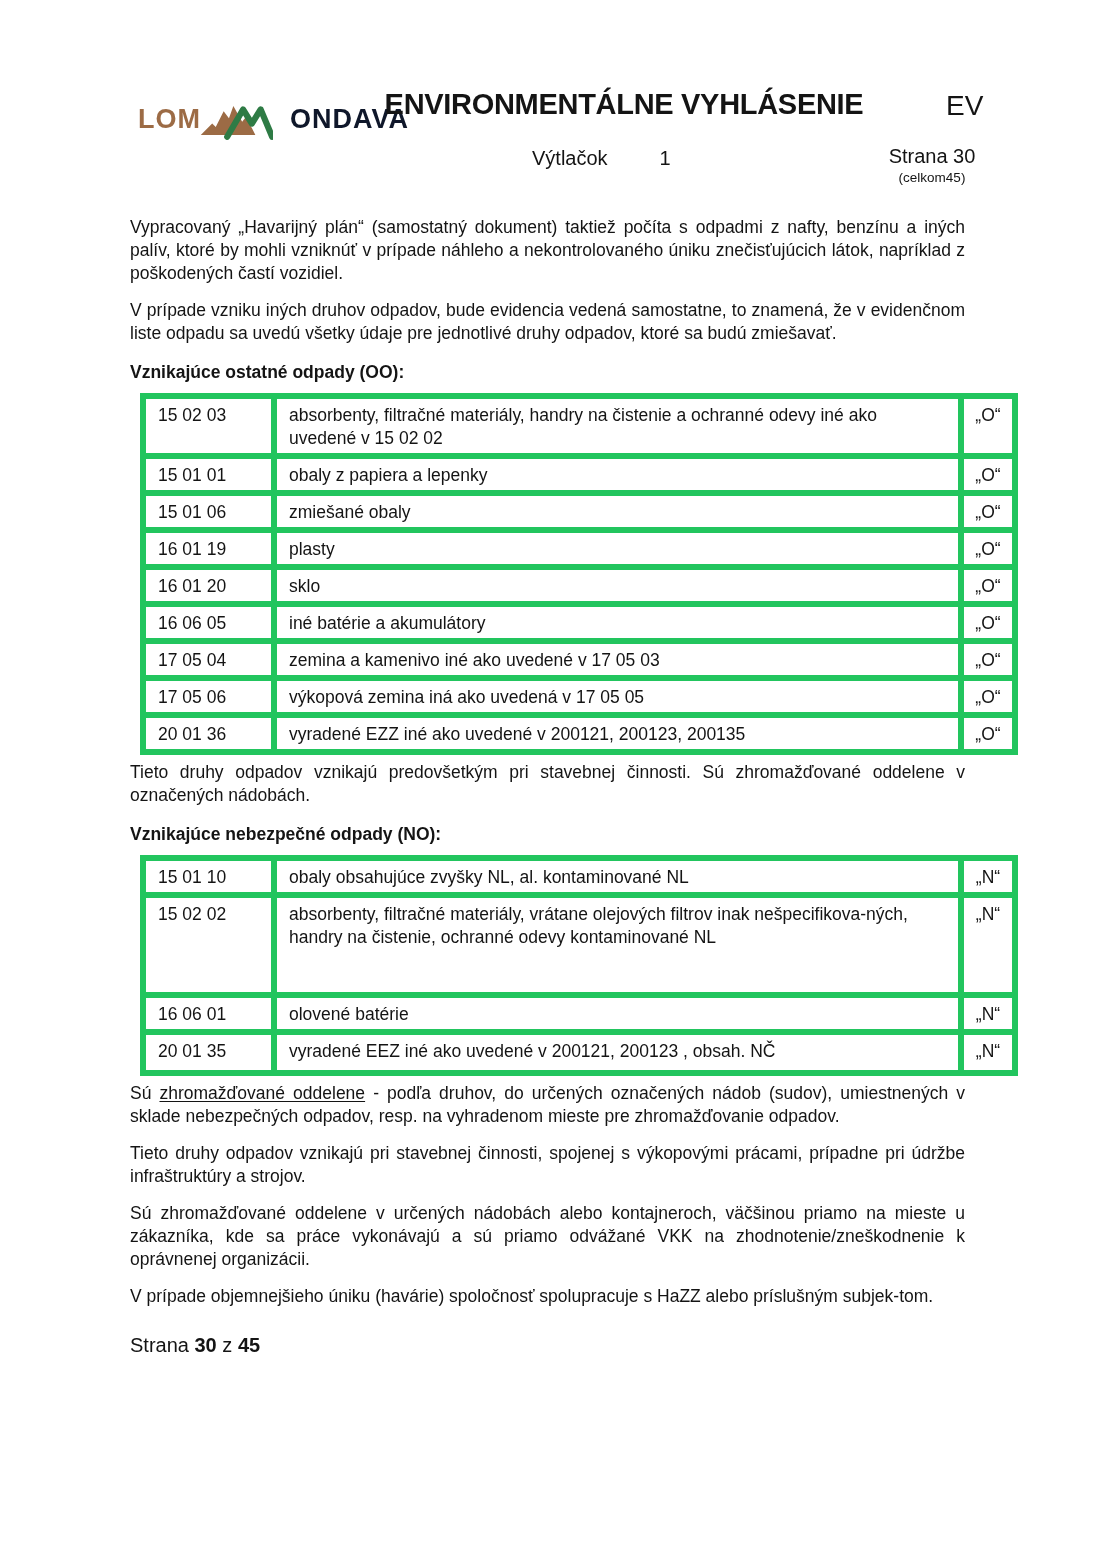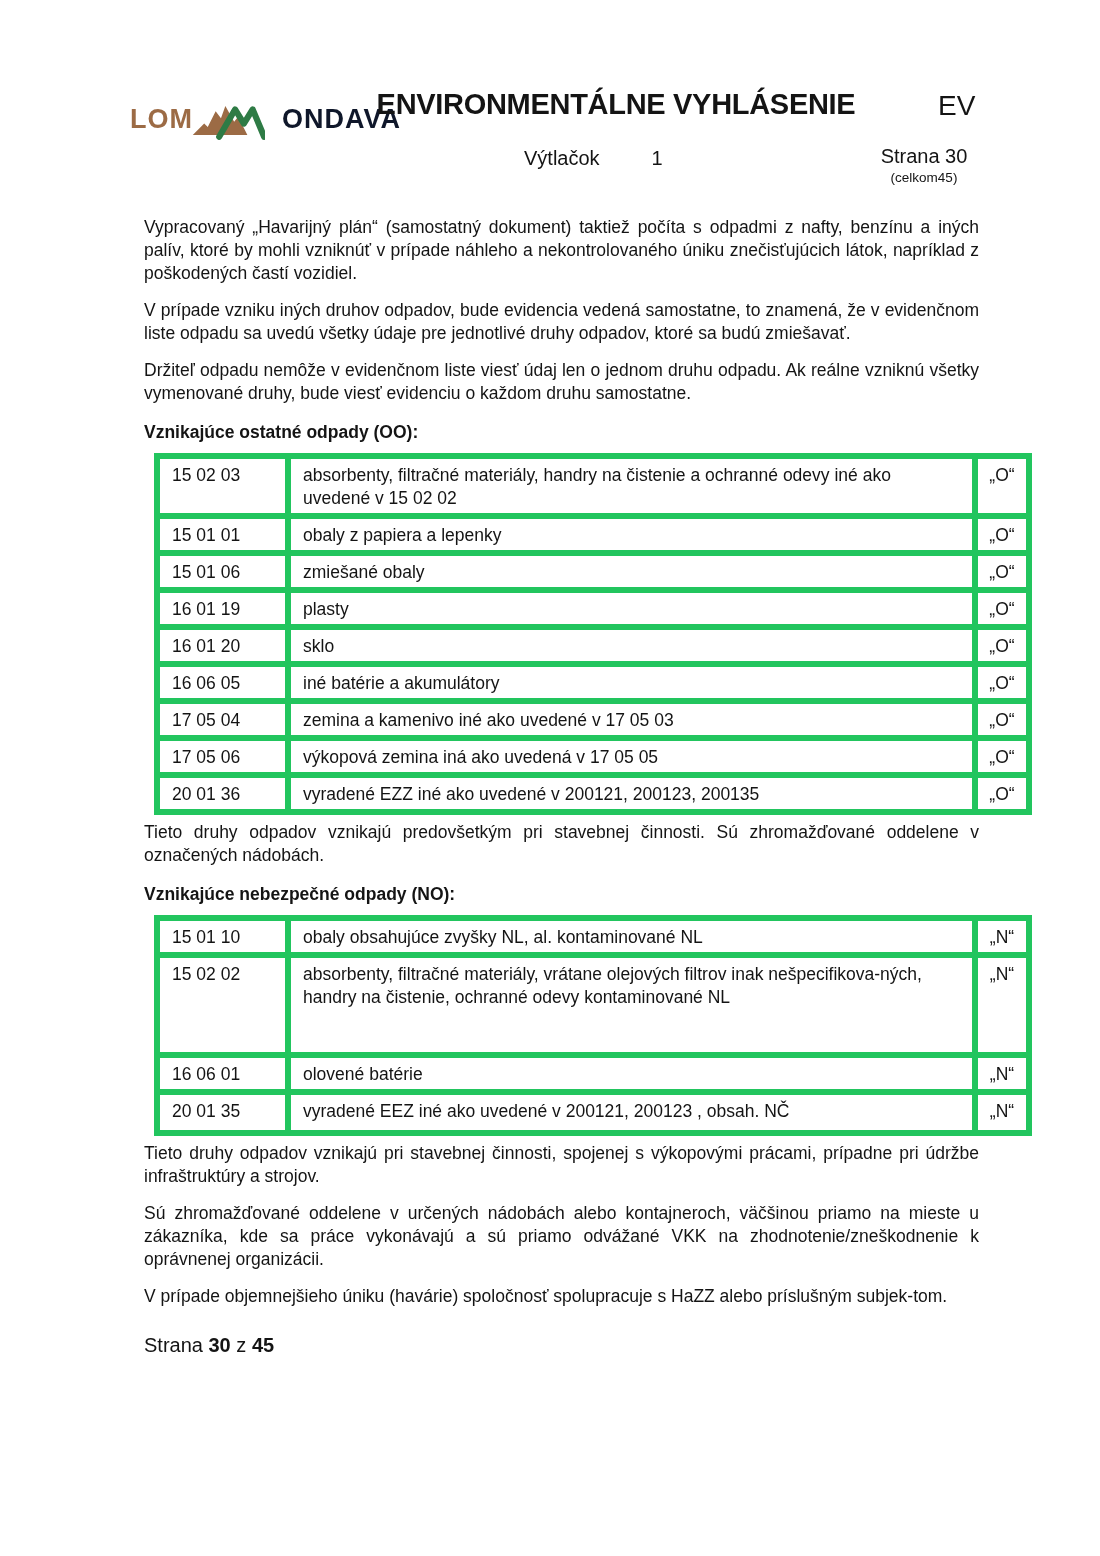--- a/index.html
+++ b/index.html
@@ -2,35 +2,35 @@
 <html><head>
 <meta charset="utf-8">
 <style>
   html,body {margin:0; padding:0; background:#e8e8e8;}
   .page {
     position:relative; width:1100px; height:1556px; background:#ffffff;
     font-family:"Liberation Sans", sans-serif; color:#141414; margin:0 auto;
     overflow:hidden;
   }
   
-  .hdr {position:absolute; left:4px; top:0; width:928px; height:215px;}
+  .hdr {position:absolute; left:12px; top:0; width:928px; height:215px;}
   .logo {position:absolute; left:126px; top:98px; display:flex; align-items:center; white-space:nowrap;}
   .logo .lom {font-size:27px; font-weight:bold; color:#9c6b45; letter-spacing:1px;}
   .logo .ondava {font-size:27px; font-weight:bold; color:#0f172a; letter-spacing:1px;margin-left:24px;}
   .logo svg {margin:2px -7px 0 -2px; display:block;}
   .doc-title {position:absolute; left:612px; top:88px; transform:translateX(-50%);
     font-size:29px; font-weight:bold; white-space:nowrap; letter-spacing:-0.3px;}
   .doc-code {position:absolute; left:934px; top:90px; font-size:28px;}
   .print-line {position:absolute; left:520px; top:147px; font-size:20px;}
   .print-line .num {margin-left:52px;}
   .page-info {position:absolute; left:868px; top:145px; width:104px; text-align:center;}
   .page-info .pl {font-size:20px;}
   .page-info .ct {font-size:13.5px; margin-top:2px;}
   
-  .main {position:absolute; left:144px; top:216px; width:835px;}
+  .main {position:absolute; left:130px; top:216px; width:835px;}
   p.body {font-size:17.5px; line-height:23px; text-align:justify; margin:0 0 14px 0;}
   h3.sec {font-size:17.5px; line-height:23px; font-weight:bold; margin:16px 0 9px 0;}
   .u {text-decoration:underline; text-underline-offset:2px;}
   .gap-big {margin-top:46px;}
   
   table.waste {border-collapse:collapse; margin:0 0 6px 10px; table-layout:fixed; width:872px;}
   table.waste td {border:6px solid #22c55e; vertical-align:top;
     font-size:17.5px; line-height:23px; padding:5px 10px 0 12px;}
   table.waste col.c-code {width:131px;}
   table.waste col.c-desc {width:687px;}
@@ -65,21 +65,20 @@
     </div>
     <div class="page-info">
       <div class="pl">Strana 30</div>
       <div class="ct">(celkom45)</div>
     </div>
   </div>
 
   <div class="main">
     <p class="body">Vypracovaný „Havarijný plán“ (samostatný dokument) taktiež počíta s odpadmi z nafty, benzínu a iných palív, ktoré by mohli vzniknúť v prípade náhleho a nekontrolovaného úniku znečisťujúcich látok, napríklad z poškodených častí vozidiel.</p>
     <p class="body">V prípade vzniku iných druhov odpadov, bude evidencia vedená samostatne, to znamená, že v evidenčnom liste odpadu sa uvedú všetky údaje pre jednotlivé druhy odpadov, ktoré sa budú zmiešavať.</p>
-    <p class="body">Držiteľ odpadu nemôže v evidenčnom liste viesť údaj len o jednom druhu odpadu. Ak reálne vzniknú všetky vymenované druhy, bude viesť evidenciu o každom druhu samostatne.</p>
 
     <h3 class="sec">Vznikajúce ostatné odpady (OO):</h3>
     <table class="waste t-oo">
       <colgroup>
           <col class="c-code">
           <col class="c-desc">
           <col class="c-mark">
         </colgroup>
       <tbody>
           <tr class="r0">
@@ -155,20 +154,21 @@
             <td class="mark">„N“</td>
           </tr>
           <tr class="r3">
             <td class="code">20 01 35</td>
             <td class="desc">vyradené EEZ iné ako uvedené v 200121, 200123 , obsah. NČ</td>
             <td class="mark">„N“</td>
           </tr>
         </tbody>
     </table>
 
+    <p class="body gap-big"><span>Sú </span><span class="u">zhromažďované oddelene</span><span> - podľa druhov, do určených označených nádob (sudov), umiestnených v sklade nebezpečných odpadov, resp. na vyhradenom mieste pre zhromažďovanie odpadov.</span></p>
     <p class="body">Tieto druhy odpadov vznikajú pri stavebnej činnosti, spojenej s výkopovými prácami, prípadne pri údržbe infraštruktúry a strojov.</p>
     <p class="body">Sú zhromažďované oddelene v určených nádobách alebo kontajneroch, väčšinou priamo na mieste u zákazníka, kde sa práce vykonávajú a sú priamo odvážané VKK na zhodnotenie/zneškodnenie k oprávnenej organizácii.</p>
     <p class="body">V prípade objemnejšieho úniku (havárie) spoločnosť spolupracuje s HaZZ alebo príslušným subjek-tom.</p>
 
     <div class="foot">
       <span>Strana</span>
       <b>30</b>
       <span>z</span>
       <b>45</b>
     </div>

